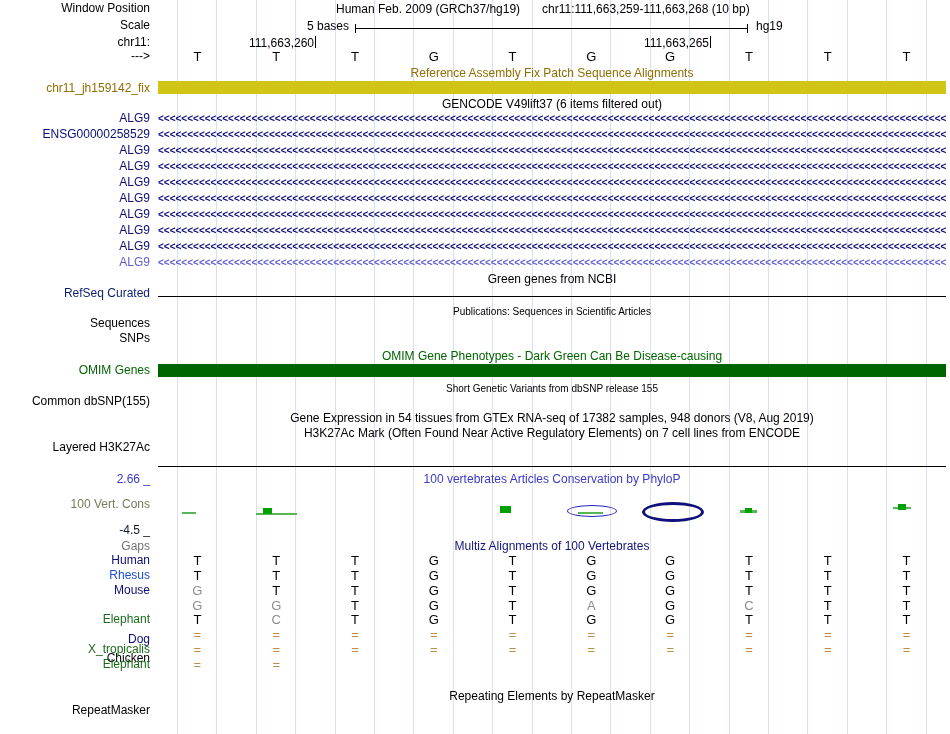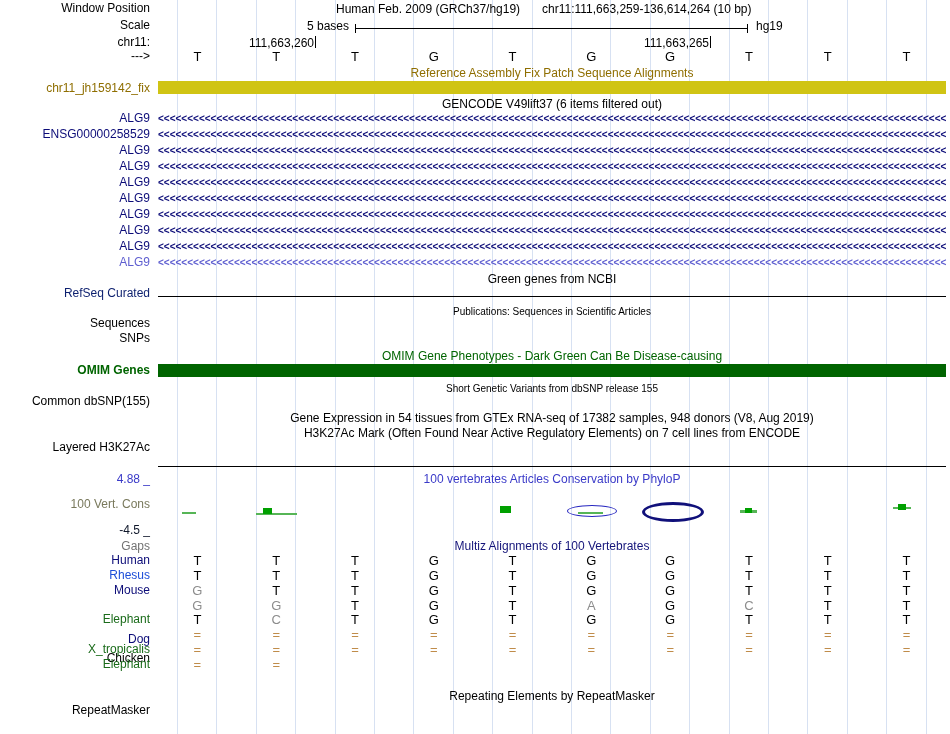--- a/index.html
+++ b/index.html
@@ -44,21 +44,21 @@
     <div style="left: 728.6px;"></div>
     <div style="left: 768px;"></div>
     <div style="left: 807.4px;"></div>
     <div style="left: 846.8px;"></div>
     <div style="left: 886.2px;"></div>
     <div style="left: 925.6px;"></div>
   </div>
 
 <div class="side-label" style="top:2px">Window Position</div>
 <div class="abs" style="left:336px;top:2px">Human Feb. 2009 (GRCh37/hg19)</div>
-<div class="abs" style="left:542px;top:2px">chr11:111,663,259-136,614,264 (10 bp)</div>
+<div class="abs" style="left:542px;top:2px">chr11:111,663,259-111,663,268 (10 bp)</div>
 
 <div class="side-label" style="top:19px">Scale</div>
 <div class="abs coord" style="left:349px;top:19px">5 bases</div>
 <div class="abs" style="left:355px;top:28px;width:393px;height:1px;background:#000"></div>
 <div class="tick" style="left:355px;top:24px;height:9px"></div>
 <div class="tick" style="left:747px;top:24px;height:9px"></div>
 <div class="abs" style="left:756px;top:19px">hg19</div>
 
 <div class="side-label" style="top:36px">chr11:</div>
 <div class="abs coord" style="left:314px;top:36px">111,663,260</div>
@@ -110,33 +110,33 @@
 
 <div class="center-label" style="top:273px">Green genes from NCBI</div>
 <div class="side-label" style="top: 287px; color: rgb(12, 31, 110);">RefSeq Curated</div>
 <div class="bar" style="top:296px;height:1px;background:#000"></div>
 
 <div class="center-label small" style="top:305px">Publications: Sequences in Scientific Articles</div>
 <div class="side-label" style="top:317px">Sequences</div>
 <div class="side-label" style="top:332px">SNPs</div>
 
 <div class="center-label" style="top: 350px; color: rgb(0, 100, 0);">OMIM Gene Phenotypes - Dark Green Can Be Disease-causing</div>
-<div class="side-label" style="top: 364px; color: rgb(0, 100, 0); font-weight: bold;">OMIM Genes</div>
+<div class="side-label" style="top: 364px; color: rgb(0, 100, 0);">OMIM Genes</div>
 <div class="bar" style="top: 364px; height: 13px; background: rgb(0, 100, 0);"></div>
 
 <div class="center-label small" style="top:382px">Short Genetic Variants from dbSNP release 155</div>
 <div class="side-label" style="top:395px">Common dbSNP(155)</div>
 
 <div class="center-label" style="top:412px">Gene Expression in 54 tissues from GTEx RNA-seq of 17382 samples, 948 donors (V8, Aug 2019)</div>
 <div class="center-label" style="top:427px">H3K27Ac Mark (Often Found Near Active Regulatory Elements) on 7 cell lines from ENCODE</div>
 <div class="side-label" style="top:441px">Layered H3K27Ac</div>
 
 <div class="bar" style="top:466px;height:1px;background:#000"></div>
 
-<div class="side-label" style="top: 473px; color: rgb(58, 58, 200);">4.88 _</div>
+<div class="side-label" style="top: 473px; color: rgb(58, 58, 200);">2.66 _</div>
 <div class="center-label" style="top: 473px; color: rgb(58, 58, 200);">100 vertebrates Articles Conservation by PhyloP</div>
 <div class="side-label" style="top: 498px; color: rgb(121, 121, 92);">100 Vert. Cons</div>
 <div class="side-label" style="top: 524px; color: #0f172a;">-4.5 _</div>
 <div id="cons-plot">
     <div class="mark" style="left: 182px; top: 512px; width: 14px; height: 2px; background: rgb(86, 181, 86); position: absolute;"></div>
     <div class="mark" style="left: 256px; top: 513px; width: 41px; height: 2px; background: rgb(86, 181, 86); position: absolute;"></div>
     <div class="mark" style="left: 263px; top: 508px; width: 9px; height: 6px; background: rgb(0, 160, 0); position: absolute;"></div>
     <div class="mark" style="left: 500px; top: 506px; width: 11px; height: 7px; background: rgb(0, 160, 0); position: absolute;"></div>
     <div class="mark" style="left: 578px; top: 512px; width: 25px; height: 2px; background: rgb(86, 181, 86); position: absolute;"></div>
     <div class="mark" style="left: 740px; top: 510px; width: 17px; height: 3px; background: rgb(86, 181, 86); position: absolute;"></div>

